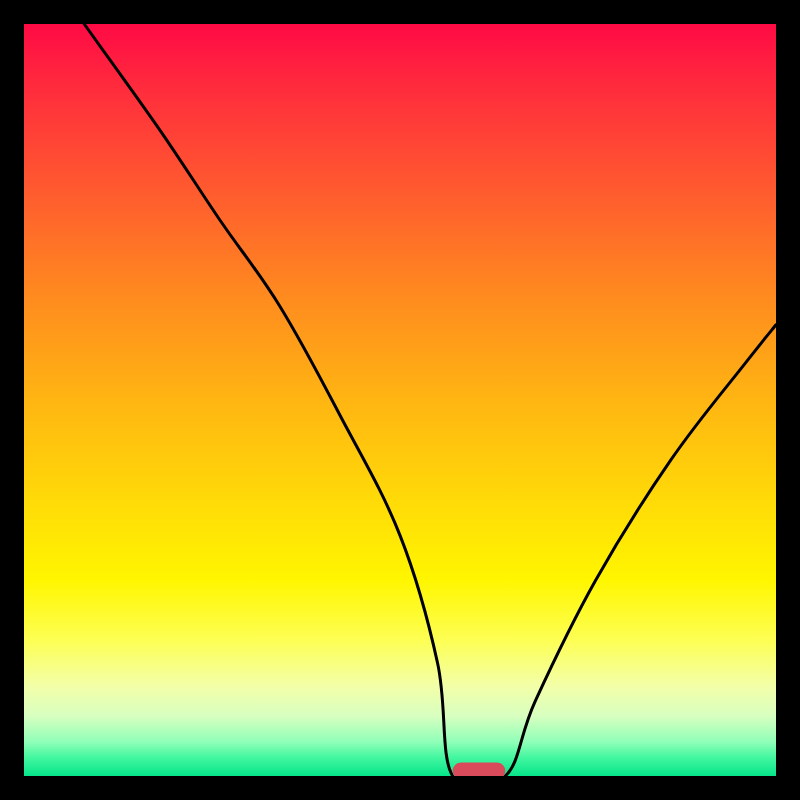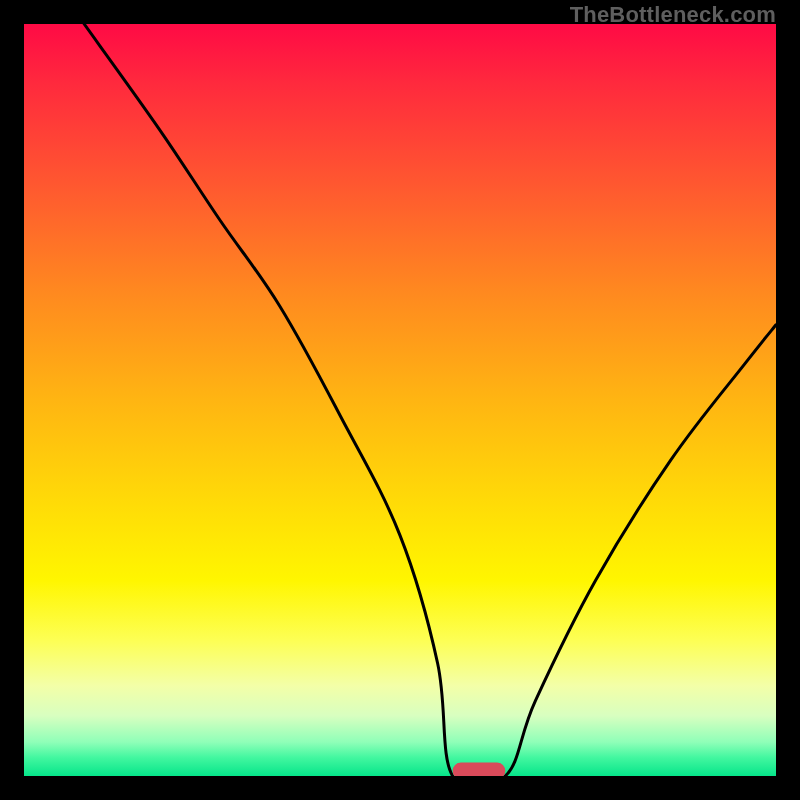--- a/index.html
+++ b/index.html
@@ -56,21 +56,20 @@
     position: absolute;
     inset: 0;
     width: 100%;
     height: 100%;
   }
 </style>
 </head>
 <body>
 
 <div class="frame">
-  <div class="watermark">TheBottleneck.com</div>
 
   <div class="plot">
     <div class="gradient"></div>
     <svg class="curve" viewBox="0 0 100 100" preserveAspectRatio="none">
       <path fill="none" stroke="#000" stroke-width="0.4" stroke-linecap="round" stroke-linejoin="round" d="M 8 0 C 9.8 2.52, 14.76 9.32, 18 14 C 21.24 18.68, 23.12 21.77, 26 26 C 28.88 30.23, 31.12 32.82, 34 37.5 C 36.88 42.18, 39.12 46.51, 42 52 C 44.88 57.49, 47.66 62.06, 50 68 C 52.34 73.94, 53.74000000000001 79.24, 55.00000000000001 85 C 56.260000000000005 90.76, 55.379999999999995 97.3, 56.99999999999999 100 C 58.61999999999999 102.7, 62.019999999999996 101.8, 64 100 C 65.98 98.2, 65.84 94.68, 68 90 C 70.16 85.32, 72.76 79.76, 76 74 C 79.24 68.24, 82.4 63.22, 86 58 C 89.6 52.78, 93.48 48.239999999999995, 96 44.99999999999999 C 98.52 41.75999999999999, 99.28 40.9, 100 40"></path>
       <rect x="56.99999999999999" y="98.2" width="7.000000000000001" height="2.2" rx="1.1" fill="#d94a5a"></rect>
     </svg>
   </div>
 </div>
 

